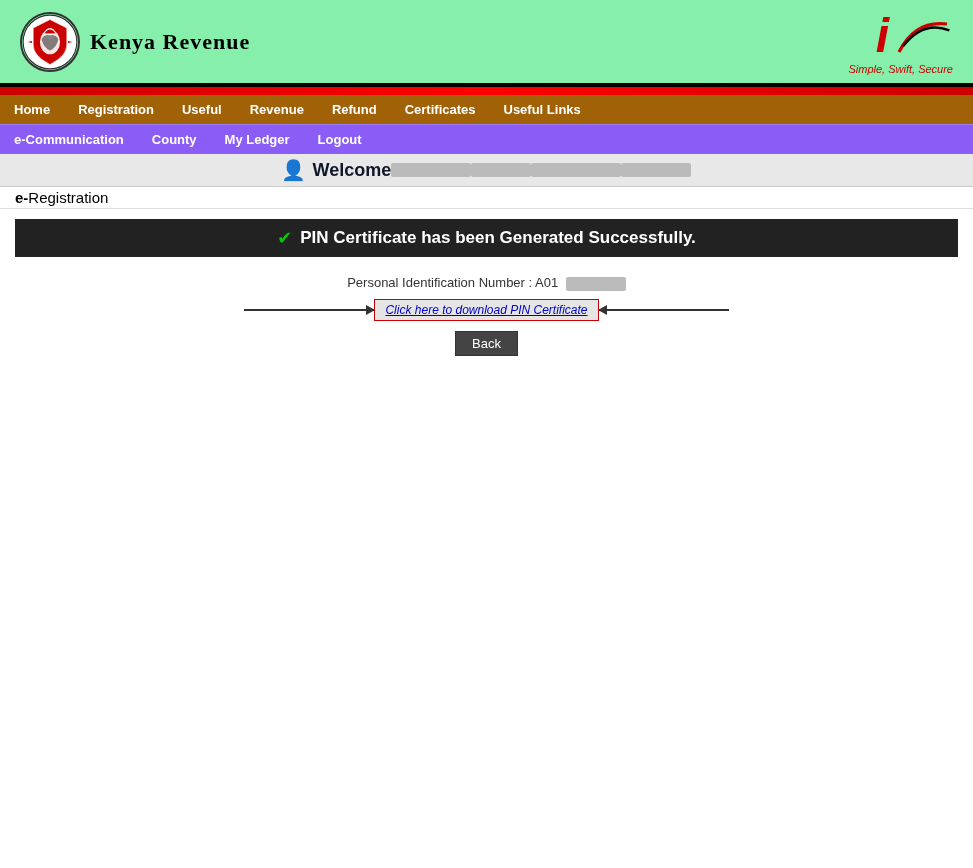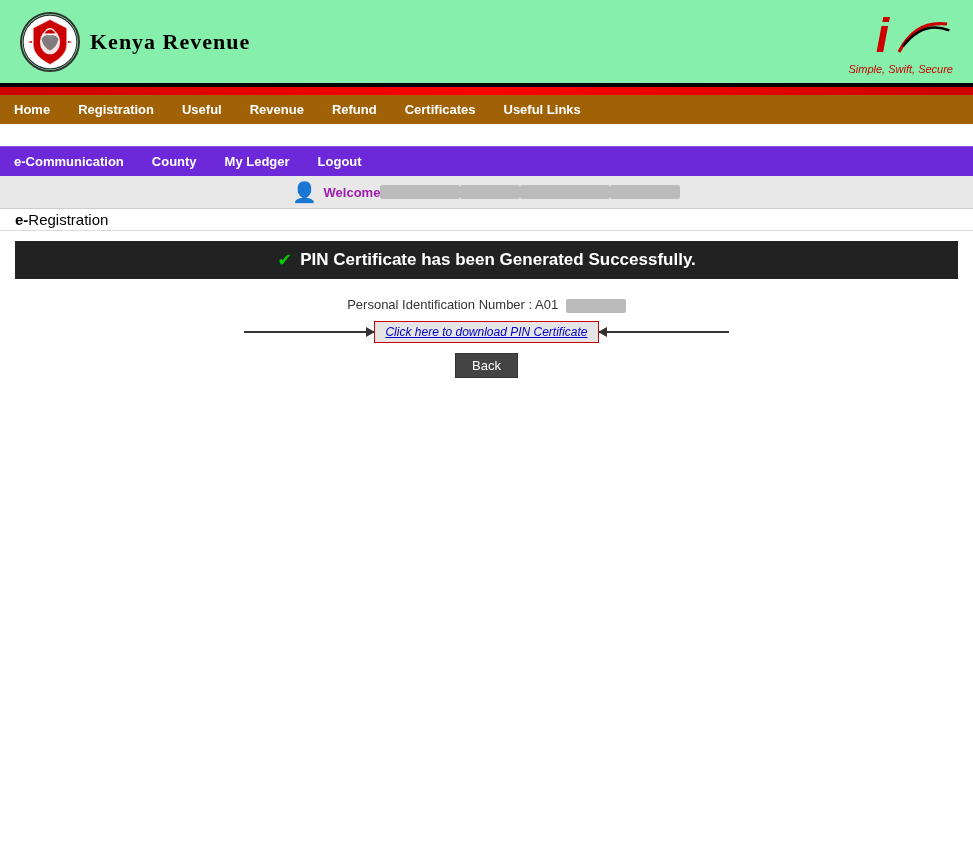--- a/index.html
+++ b/index.html
@@ -17,27 +17,27 @@
     .itax-i { font-size: 48px; font-style: italic; color: #cc0000; font-weight: bold; }
     .itax-tax { font-size: 48px; font-weight: bold; color: #000; }
     .itax-swoosh { width: 60px; height: 40px; position: relative; margin-left: 4px; }
     .itax-tagline { font-size: 11px; color: #cc0000; font-style: italic; }
 
     
     .red-bar { height: 8px; background: linear-gradient(to right, #cc0000, #ff0000, #cc0000); }
 
     
     .nav-row1 { background: #a16207; display: flex; align-items: center; }
-    .nav-row2 { background: #6d28d9; display: flex; align-items: center; border-top: 1px solid rgba(255,255,255,0.2); margin-top: 22px; }
+    .nav-row2 { background: #8b5cf6; display: flex; align-items: center; border-top: 1px solid rgba(255,255,255,0.2); }
     .nav-item { color: #fff; font-size: 13px; font-weight: bold; padding: 7px 14px; cursor: pointer; white-space: nowrap; text-decoration: none; display: inline-block; }
 
     
     .welcome-bar { background: #e8e8e8; display: flex; align-items: center; justify-content: center; padding: 4px 10px; border-bottom: 1px solid #ccc; }
     .welcome-icon { font-size: 20px; margin-right: 6px; color: #555; }
-    .welcome-text { font-size: 13px; color: #a21caf; font-weight: bold; }
+    .welcome-text { font-size: 18px; color: #0f172a; font-weight: bold; }
     .welcome-blur { width: 80px; height: 14px; background: #bbb; border-radius: 2px; display: inline-block; }
 
     
     .page-title-bar { padding: 2px 15px; font-size: 15px; font-weight: bold; color: #000; border-bottom: 1px solid #ddd; }
     .page-title-bar span { font-weight: normal; }
 
     
     .content-area { padding: 10px 15px; }
 
     

